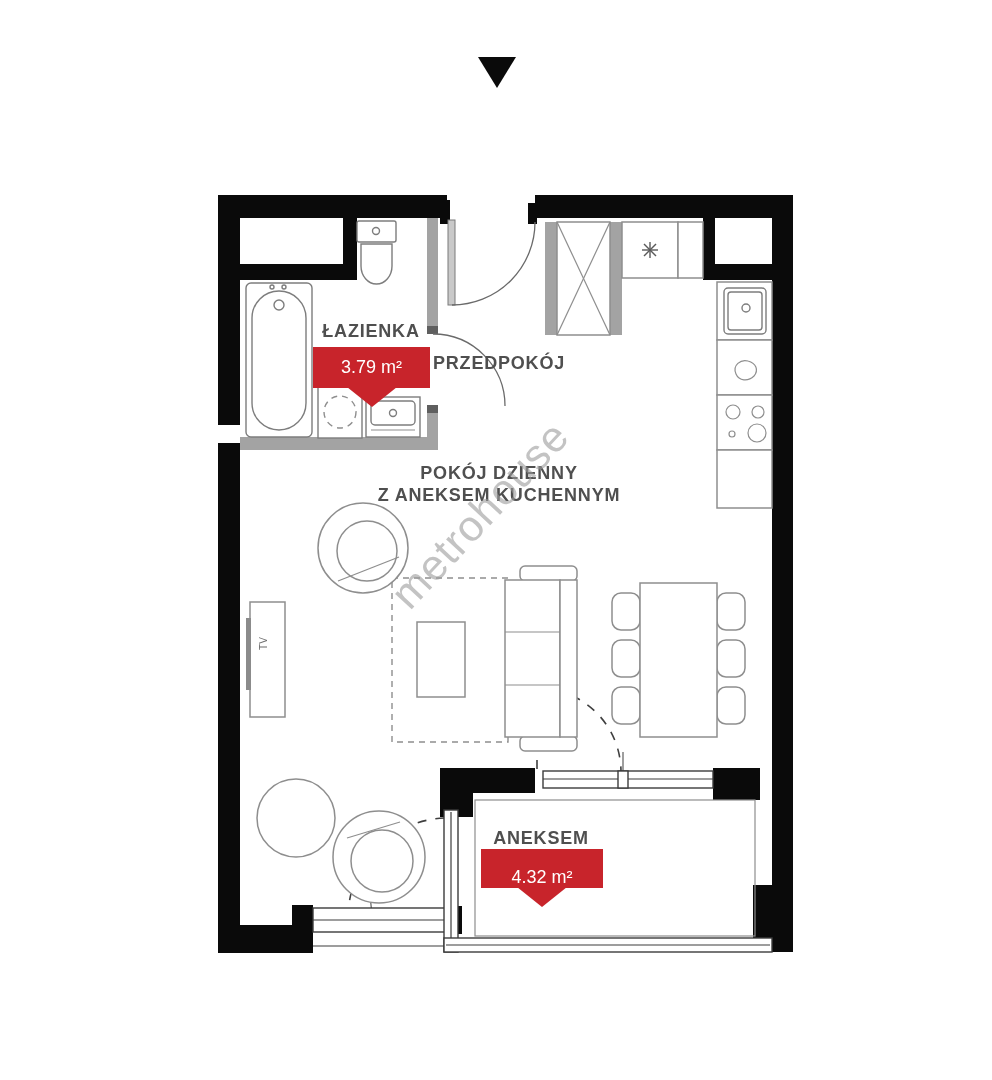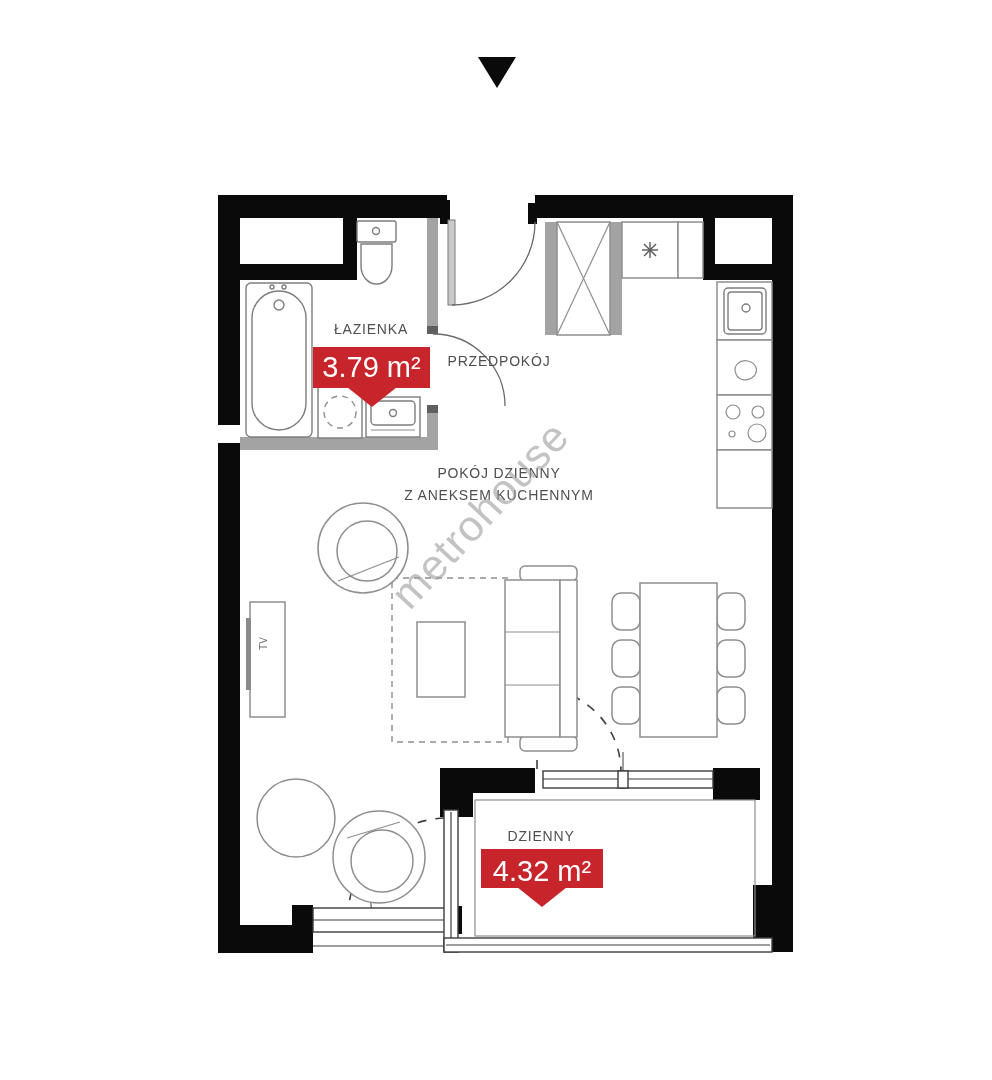--- a/index.html
+++ b/index.html
@@ -7,27 +7,27 @@
           font-family:"Liberation Sans", sans-serif;}
   #plan-svg{position:absolute;left:0;top:0;}
 
   
   .entrance-marker{position:absolute;left:478px;top:57px;width:0;height:0;
     border-left:19px solid transparent;border-right:19px solid transparent;
     border-top:31px solid var(--wall-black);}
 
   
   .room-label{position:absolute;transform:translateX(-50%);color:var(--label-gray);
-    font-size:14px;letter-spacing:.8px;white-space:nowrap;font-weight:400;}
+    font-size:18px;letter-spacing:.8px;white-space:nowrap;font-weight:700;}
   .room-label.two-line{text-align:center;line-height:22px;}
 
   
   .area-tag{position:absolute;background:var(--tag-red);color:#fff;
     display:flex;align-items:center;justify-content:center;
-    font-size:29px;white-space:nowrap;z-index:5;}
+    font-size:18px;white-space:nowrap;z-index:5;}
   .area-tag:after{content:"";position:absolute;left:50%;bottom:-19px;transform:translateX(-50%);
     width:0;height:0;border-left:25px solid transparent;border-right:25px solid transparent;
     border-top:20px solid var(--tag-red);}
 
   
   .watermark{position:absolute;left:480px;top:515px;transform:translate(-50%,-50%) rotate(-47deg);
     font-size:43px;color:var(--watermark-gray);opacity:.6;letter-spacing:1px;
     white-space:nowrap;z-index:9;}
 
   
@@ -216,21 +216,21 @@
       <span>3.79 m²</span>
     </div>
 
   <div class="room-label" style="left:499px;top:321px;margin-top:32px;">PRZEDPOKÓJ</div>
 
   <div class="room-label two-line" style="left:499px;top:462px;">
     <div>POKÓJ DZIENNY</div>
     <div>Z ANEKSEM KUCHENNYM</div>
   </div>
 
-  <div class="room-label" style="left:541px;top:828px;">DZIENNY</div>
+  <div class="room-label" style="left:541px;top:828px;">ANEKSEM</div>
   <div class="area-tag" style="left:481px;top:849px;width:122px;height:39px;align-items:flex-end;">
       <span>4.32 m²</span>
     </div>
 
   <div class="tv-label">TV</div>
 
   <div class="watermark">metrohouse</div>
 </div>
 
 </body></html>

